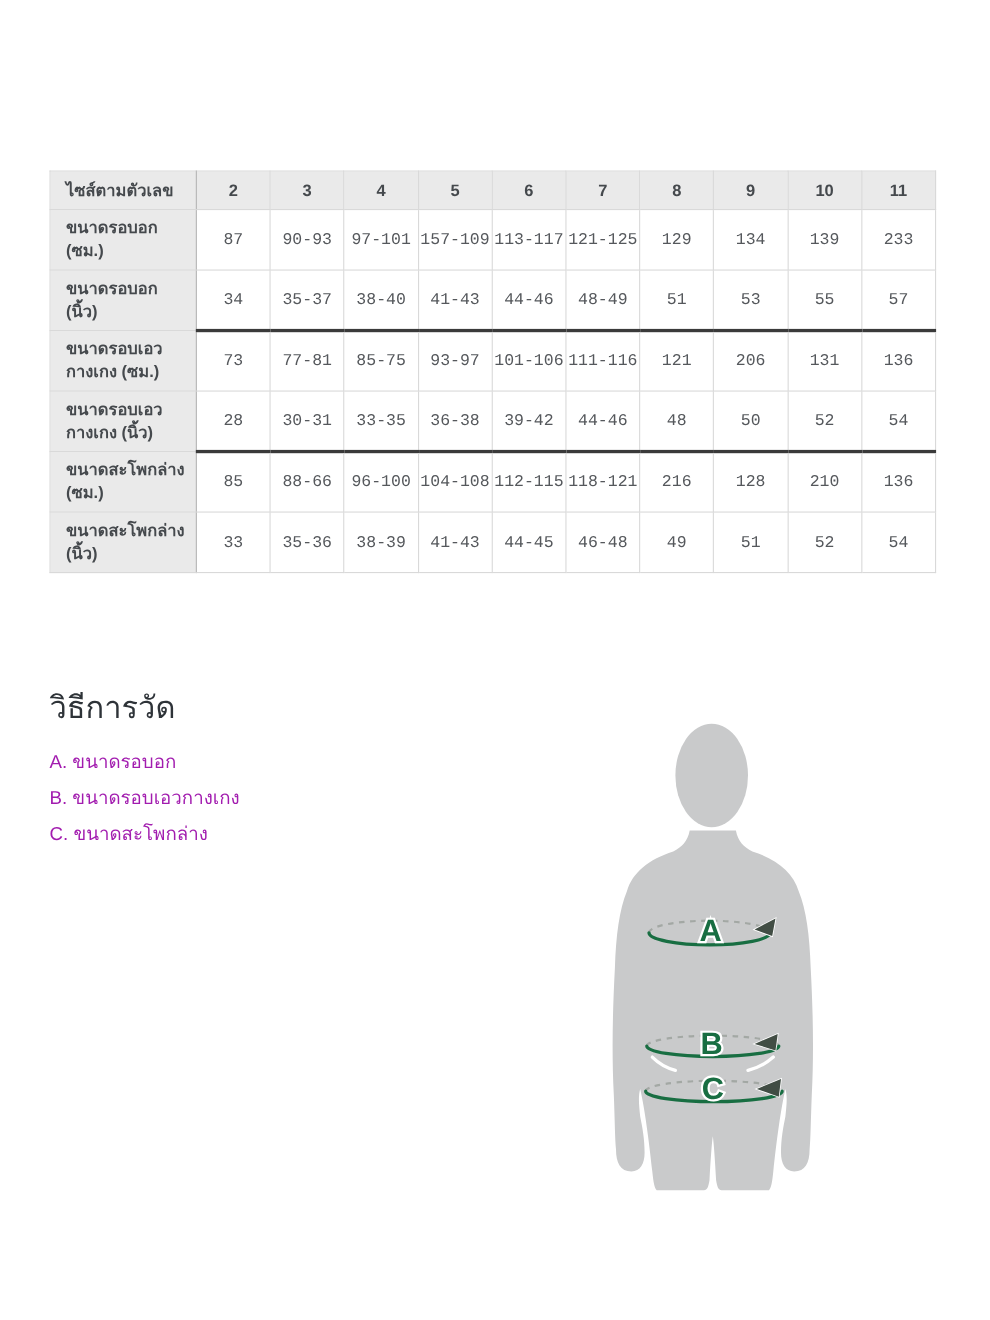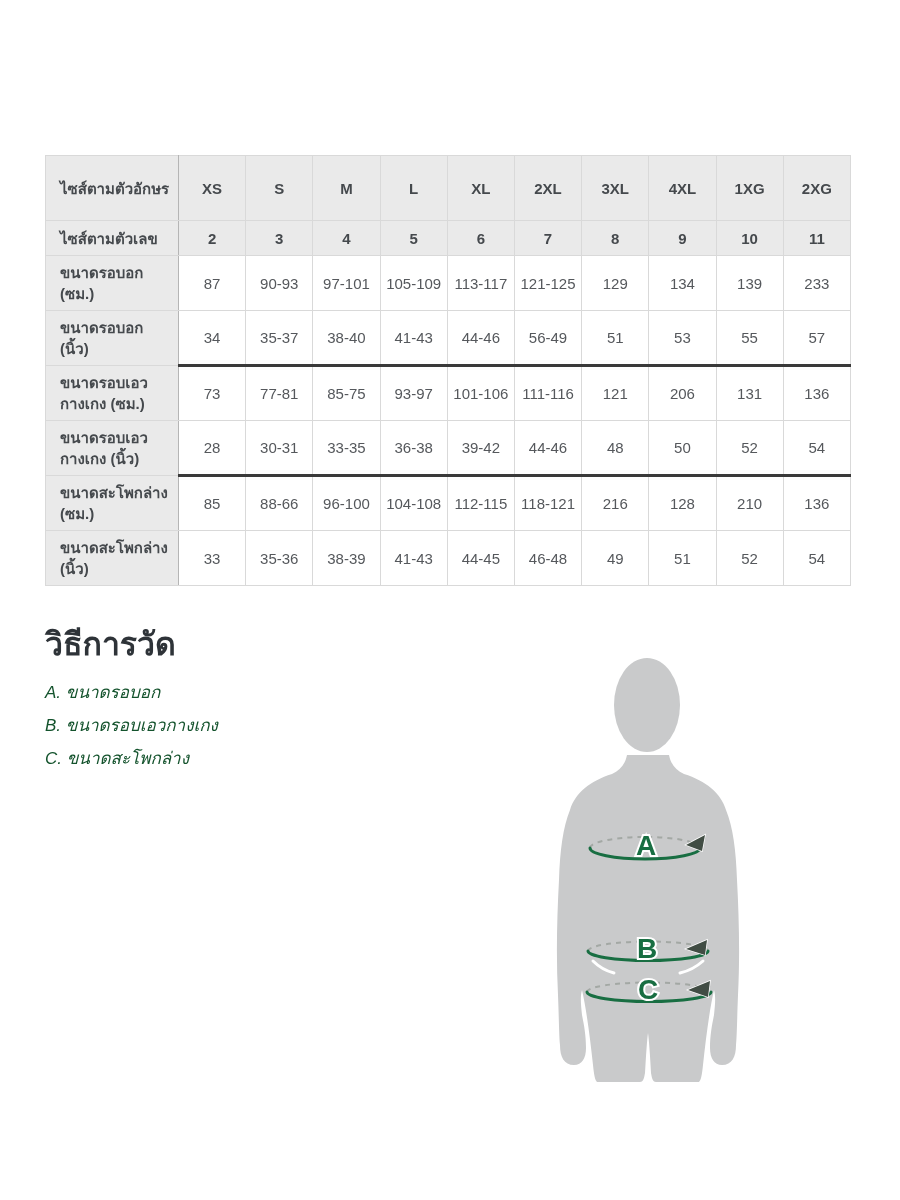--- a/index.html
+++ b/index.html
@@ -39,99 +39,86 @@
   }
   .size-table tr.head th{font-weight:600;}
   .size-table tr.head td{
     background:var(--header-bg);text-align:center;
     color:var(--text-dark);font-weight:600;
   }
   .size-table tr.h0{height:65px;}
   .size-table tr.h1{height:35px;}
   .size-table tr.data{height:55px;}
   .size-table tr.data td{
-    background:#ffffff;text-align:center;color:var(--text-value);
+    background:#ffffff;text-align:center;color:var(--text-value);font-family:Liberation Mono, monospace;
   }
   .size-table tr.group-end td{border-bottom:3px solid var(--group-line);border-radius:19px;}
   .size-table tr.group-end th{border-bottom:1px solid var(--border-light);}
   
   .measure-section{position:absolute;left:45px;top:628px;width:420px;}
   .measure-title{
-    font-size:32px;font-weight:bold;color:#2e3338;line-height:32px;margin:0;
+    font-size:28px;font-weight:normal;color:#2e3338;line-height:32px;margin:0;
   }
   .measure-list{list-style:none;margin:16px 0 0 0;padding:0;}
   .measure-list li{
-    font-size:17px;color:#14532d;line-height:33px;white-space:nowrap;font-style:italic;
+    font-size:17px;color:#a21caf;line-height:33px;white-space:nowrap;
   }
   
   .figure-wrap{position:absolute;left:530px;top:655px;width:280px;height:450px;}
   .figure-wrap svg{display:block;}
   .measure-letter{
     font-family:"Liberation Sans","DejaVu Sans",sans-serif;
     font-size:28px;font-weight:bold;fill:var(--green);
     paint-order:stroke;stroke:#ffffff;stroke-width:4px;
     text-anchor:middle;
   }
 </style>
 </head>
 <body>
 
 <table class="size-table" id="size-table">
   <colgroup>
     <col class="label-col">
     <col span="10">
   </colgroup>
   <tbody>
-      <tr class="head h0">
-        <th>ไซส์ตามตัวอักษร</th>
-        <td>XS</td>
-        <td>S</td>
-        <td>M</td>
-        <td>L</td>
-        <td>XL</td>
-        <td>2XL</td>
-        <td>3XL</td>
-        <td>4XL</td>
-        <td>1XG</td>
-        <td>2XG</td>
-      </tr>
       <tr class="head h1">
         <th>ไซส์ตามตัวเลข</th>
         <td>2</td>
         <td>3</td>
         <td>4</td>
         <td>5</td>
         <td>6</td>
         <td>7</td>
         <td>8</td>
         <td>9</td>
         <td>10</td>
         <td>11</td>
       </tr>
       <tr class="data">
         <th>ขนาดรอบอก (ซม.)</th>
         <td>87</td>
         <td>90-93</td>
         <td>97-101</td>
-        <td>105-109</td>
+        <td>157-109</td>
         <td>113-117</td>
         <td>121-125</td>
         <td>129</td>
         <td>134</td>
         <td>139</td>
         <td>233</td>
       </tr>
       <tr class="data group-end">
         <th>ขนาดรอบอก (นิ้ว)</th>
         <td>34</td>
         <td>35-37</td>
         <td>38-40</td>
         <td>41-43</td>
         <td>44-46</td>
-        <td>56-49</td>
+        <td>48-49</td>
         <td>51</td>
         <td>53</td>
         <td>55</td>
         <td>57</td>
       </tr>
       <tr class="data">
         <th>ขนาดรอบเอวกางเกง (ซม.)</th>
         <td>73</td>
         <td>77-81</td>
         <td>85-75</td>

